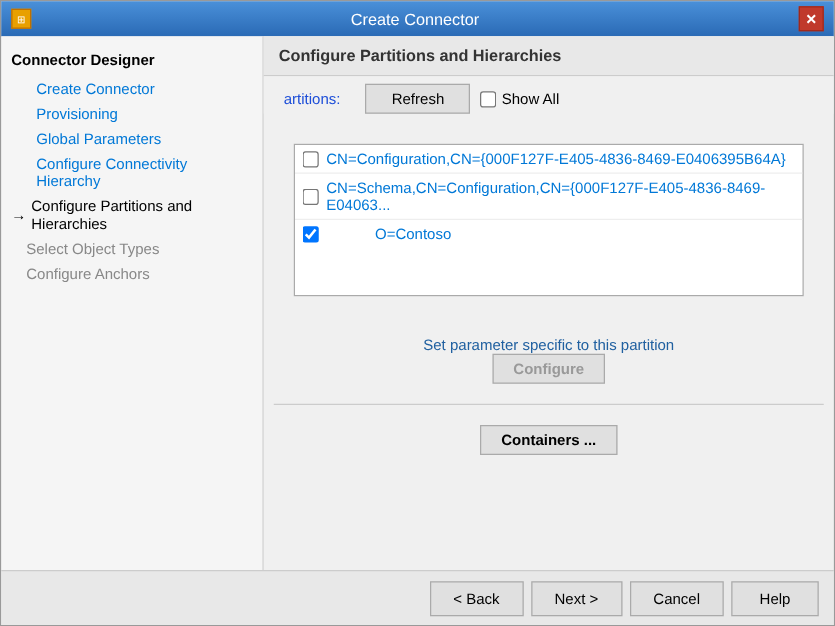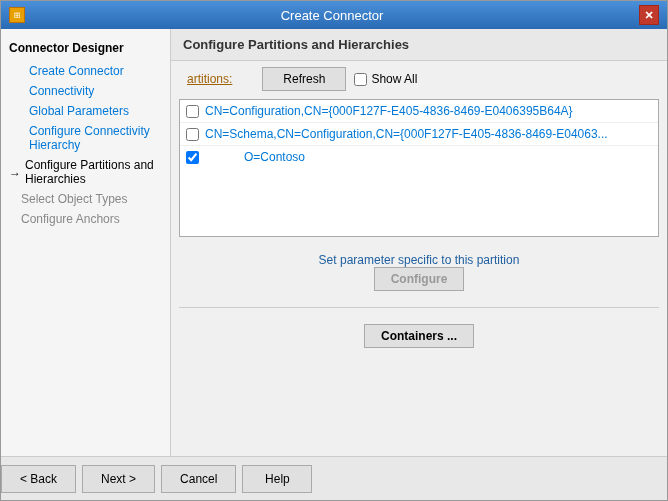--- a/index.html
+++ b/index.html
@@ -69,21 +69,21 @@
       font-weight: bold;
     }
 
     .content-area {
       display: flex;
       flex: 1;
       overflow: hidden;
     }
 
     .sidebar {
-      width: 170px;
+      width: 210px;
       background: #f5f5f5;
       border-right: 1px solid #ccc;
       padding: 8px 0;
       flex-shrink: 0;
     }
 
     .sidebar-header {
       font-weight: bold;
       padding: 4px 8px 6px 8px;
       font-size: 12px;
@@ -145,49 +145,48 @@
       display: flex;
       align-items: center;
       padding: 6px 8px 0 8px;
       background: #f0f0f0;
       flex-shrink: 0;
     }
 
     .tab-label {
       padding: 4px 8px;
       font-size: 12px;
-      color: #a16207;
-      text-decoration: underline;
+      color: #1d4ed8;
     }
 
     .tab-refresh {
       padding: 4px 20px;
       background: #e0e0e0;
       border: 1px solid #aaa;
       cursor: pointer;
       font-size: 12px;
-      margin-left: 22px;
+      margin-left: 12px;
     }
 
     .tab-show-all {
       display: flex;
       align-items: center;
       margin-left: 8px;
       font-size: 12px;
     }
 
     .tab-show-all input[type="checkbox"] {
       margin-right: 4px;
     }
 
     .partition-list {
-      margin: 8px;
+      margin: 24px;
       background: white;
       border: 1px solid #aaa;
-      height: 138px;
+      height: 122px;
       overflow-y: auto;
       flex-shrink: 0;
     }
 
     .partition-item {
       display: flex;
       align-items: center;
       padding: 4px 6px;
       border-bottom: 1px solid #eee;
       font-size: 12px;
@@ -247,22 +246,22 @@
       border-top: 1px solid #ccc;
       margin: 8px 0;
     }
 
     .bottom-bar {
       height: 44px;
       background: #e8e8e8;
       border-top: 1px solid #ccc;
       display: flex;
       align-items: center;
-      justify-content: flex-start;
-      padding: 0 0;
+      justify-content: flex-end;
+      padding: 0 12px;
       gap: 6px;
       flex-shrink: 0;
     }
 
     .nav-button {
       padding: 6px 18px;
       background: #e0e0e0;
       border: 1px solid #aaa;
       cursor: pointer;
       font-size: 12px;
@@ -284,21 +283,21 @@
 
   <div class="content-area">
 
     <div class="sidebar">
       <div class="sidebar-header">Connector Designer</div>
 
       <div class="sidebar-item normal">
         <span>Create Connector</span>
       </div>
       <div class="sidebar-item normal">
-        <span>Connectivity</span>
+        <span>Provisioning</span>
       </div>
       <div class="sidebar-item normal">
         <span>Global Parameters</span>
       </div>
       <div class="sidebar-item normal">
         <span>Configure Connectivity Hierarchy</span>
       </div>
       <div class="sidebar-item active-arrow">
         <span>Configure Partitions and Hierarchies</span>
       </div>

